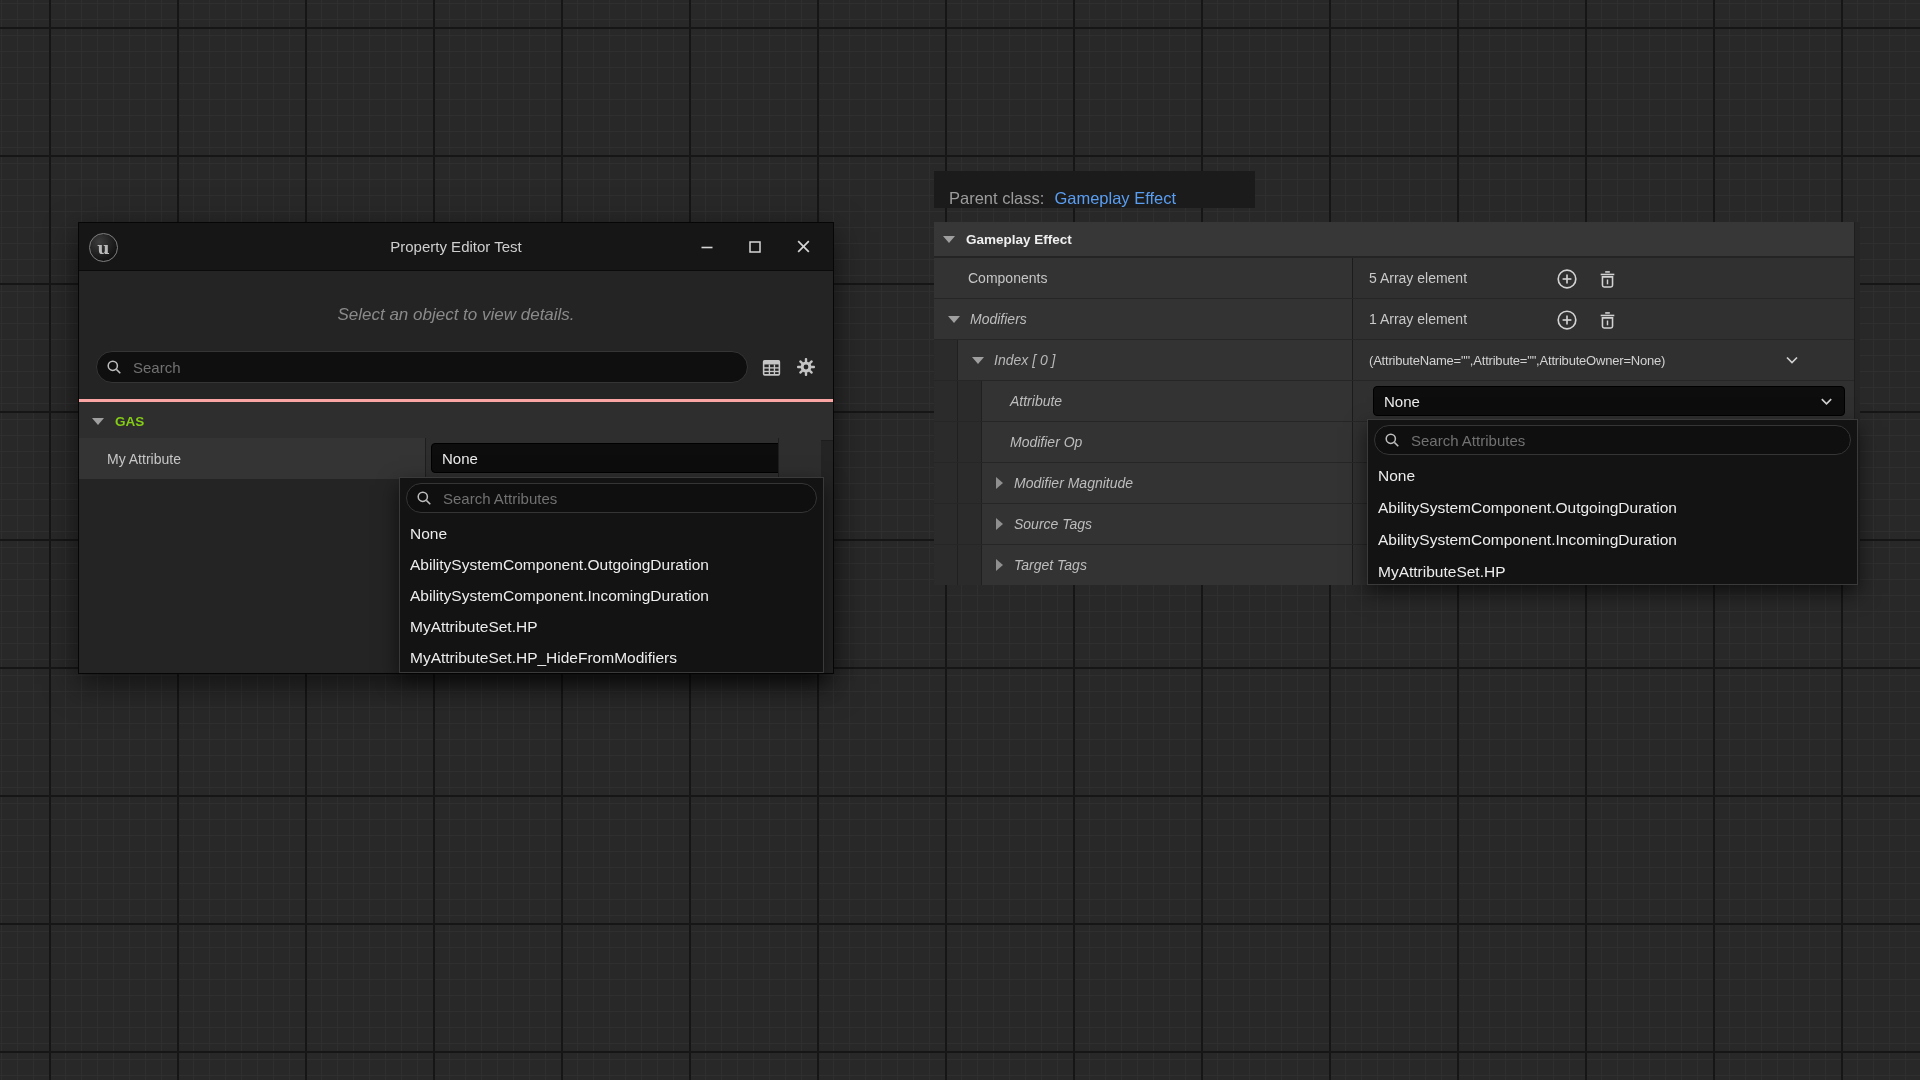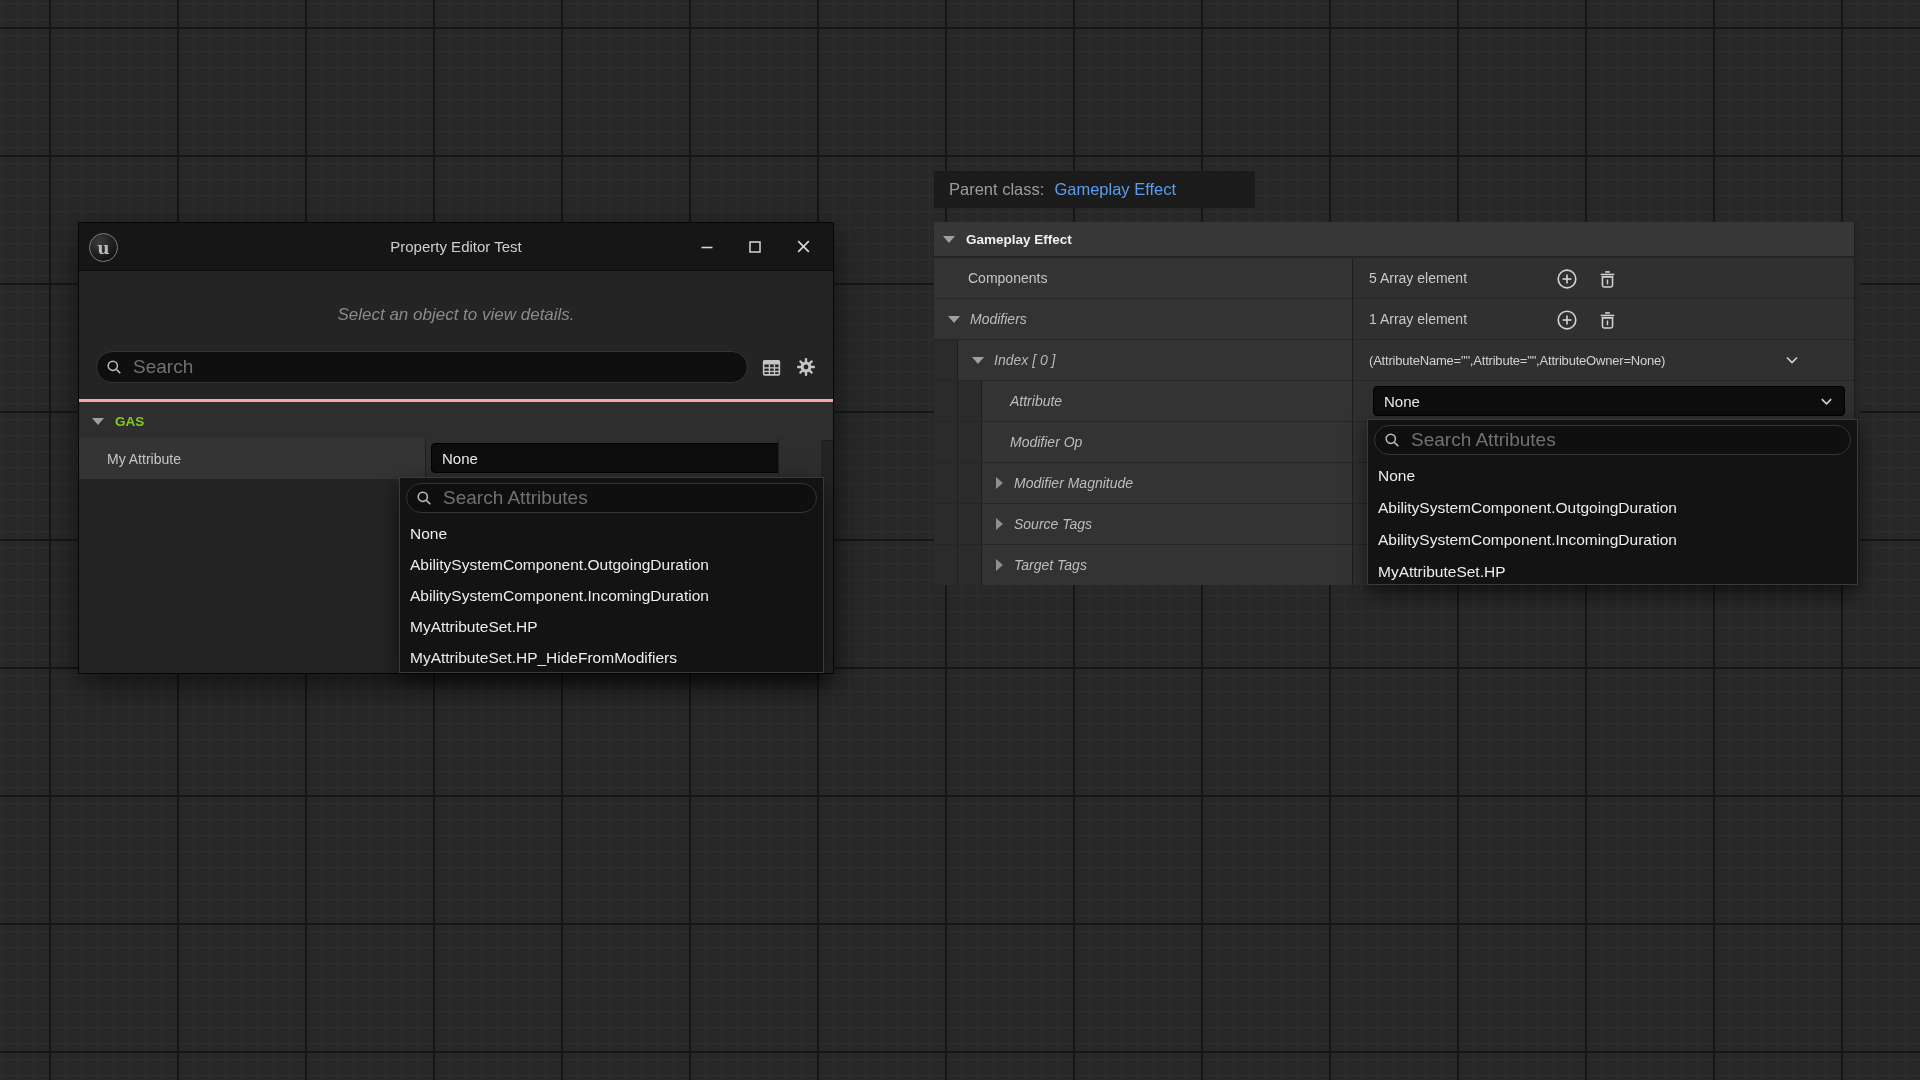--- a/index.html
+++ b/index.html
@@ -48,21 +48,21 @@
     color:#8a8a8a;font-size:17px;font-style:italic;
   }
   .searchrow{position:absolute;left:17px;top:128px;right:16px;height:32px;display:flex;align-items:center;gap:13px;}
   .pill{
     flex:1;height:30px;border-radius:16px;background:#0f0f0f;border:1px solid #353535;
     display:flex;align-items:center;padding:0 4px 0 9px;color:#7d7d7d;
   }
   .pill svg{flex:none;margin-right:8px;color:#bdbdbd;}
   .pill input{
     flex:1;background:transparent;border:none;outline:none;
-    color:#dcdcdc;font-size:19px;font-family:inherit;min-width:0;
+    color:#dcdcdc;font-size:15px;font-family:inherit;min-width:0;
   }
   .pill input::placeholder{color:#717171;}
   .toolicon{flex:none;color:#c5c5c5;display:flex;align-items:center;justify-content:center;}
 
   .pe-cat{
     position:absolute;left:0;right:0;top:176px;height:38px;
     background:#2e2e2e;border-top:3px solid #fca5a5;border-bottom:1px solid #1d1d1d;
     display:flex;align-items:center;padding-left:13px;gap:11px;
     color:#84cc16;font-weight:bold;font-size:13.5px;
   }
@@ -92,21 +92,21 @@
   .dropdown .pill{margin:5px 6px;height:28px;flex:none;display:flex;}
   .dd-item{display:flex;align-items:center;padding-left:10px;color:#ededed;font-size:15.5px;}
   .pe-dropdown{left:399px;top:477px;width:425px;height:196px;}
   .pe-dropdown .dd-item{height:31px;}
   .dt-dropdown{left:1367px;top:419px;width:491px;height:166px;}
   .dt-dropdown .dd-item{height:32px;}
 
   
   .parent-box{
     left:934px;top:171px;width:306px;height:37px;background:#1b1b1b;
-    display:flex;align-items:center;padding-left:15px;gap:10px;font-size:16.5px;
+    display:flex;align-items:flex-end;padding-left:15px;gap:10px;font-size:16.5px;
   }
   .parent-label{color:#9c9c9c;}
   .parent-link{color:#5a9ef2;}
 
   
   .details{
     left:934px;top:222px;width:926px;height:363px;
     display:flex;flex-direction:column;z-index:2;
   }
   .d-header{

